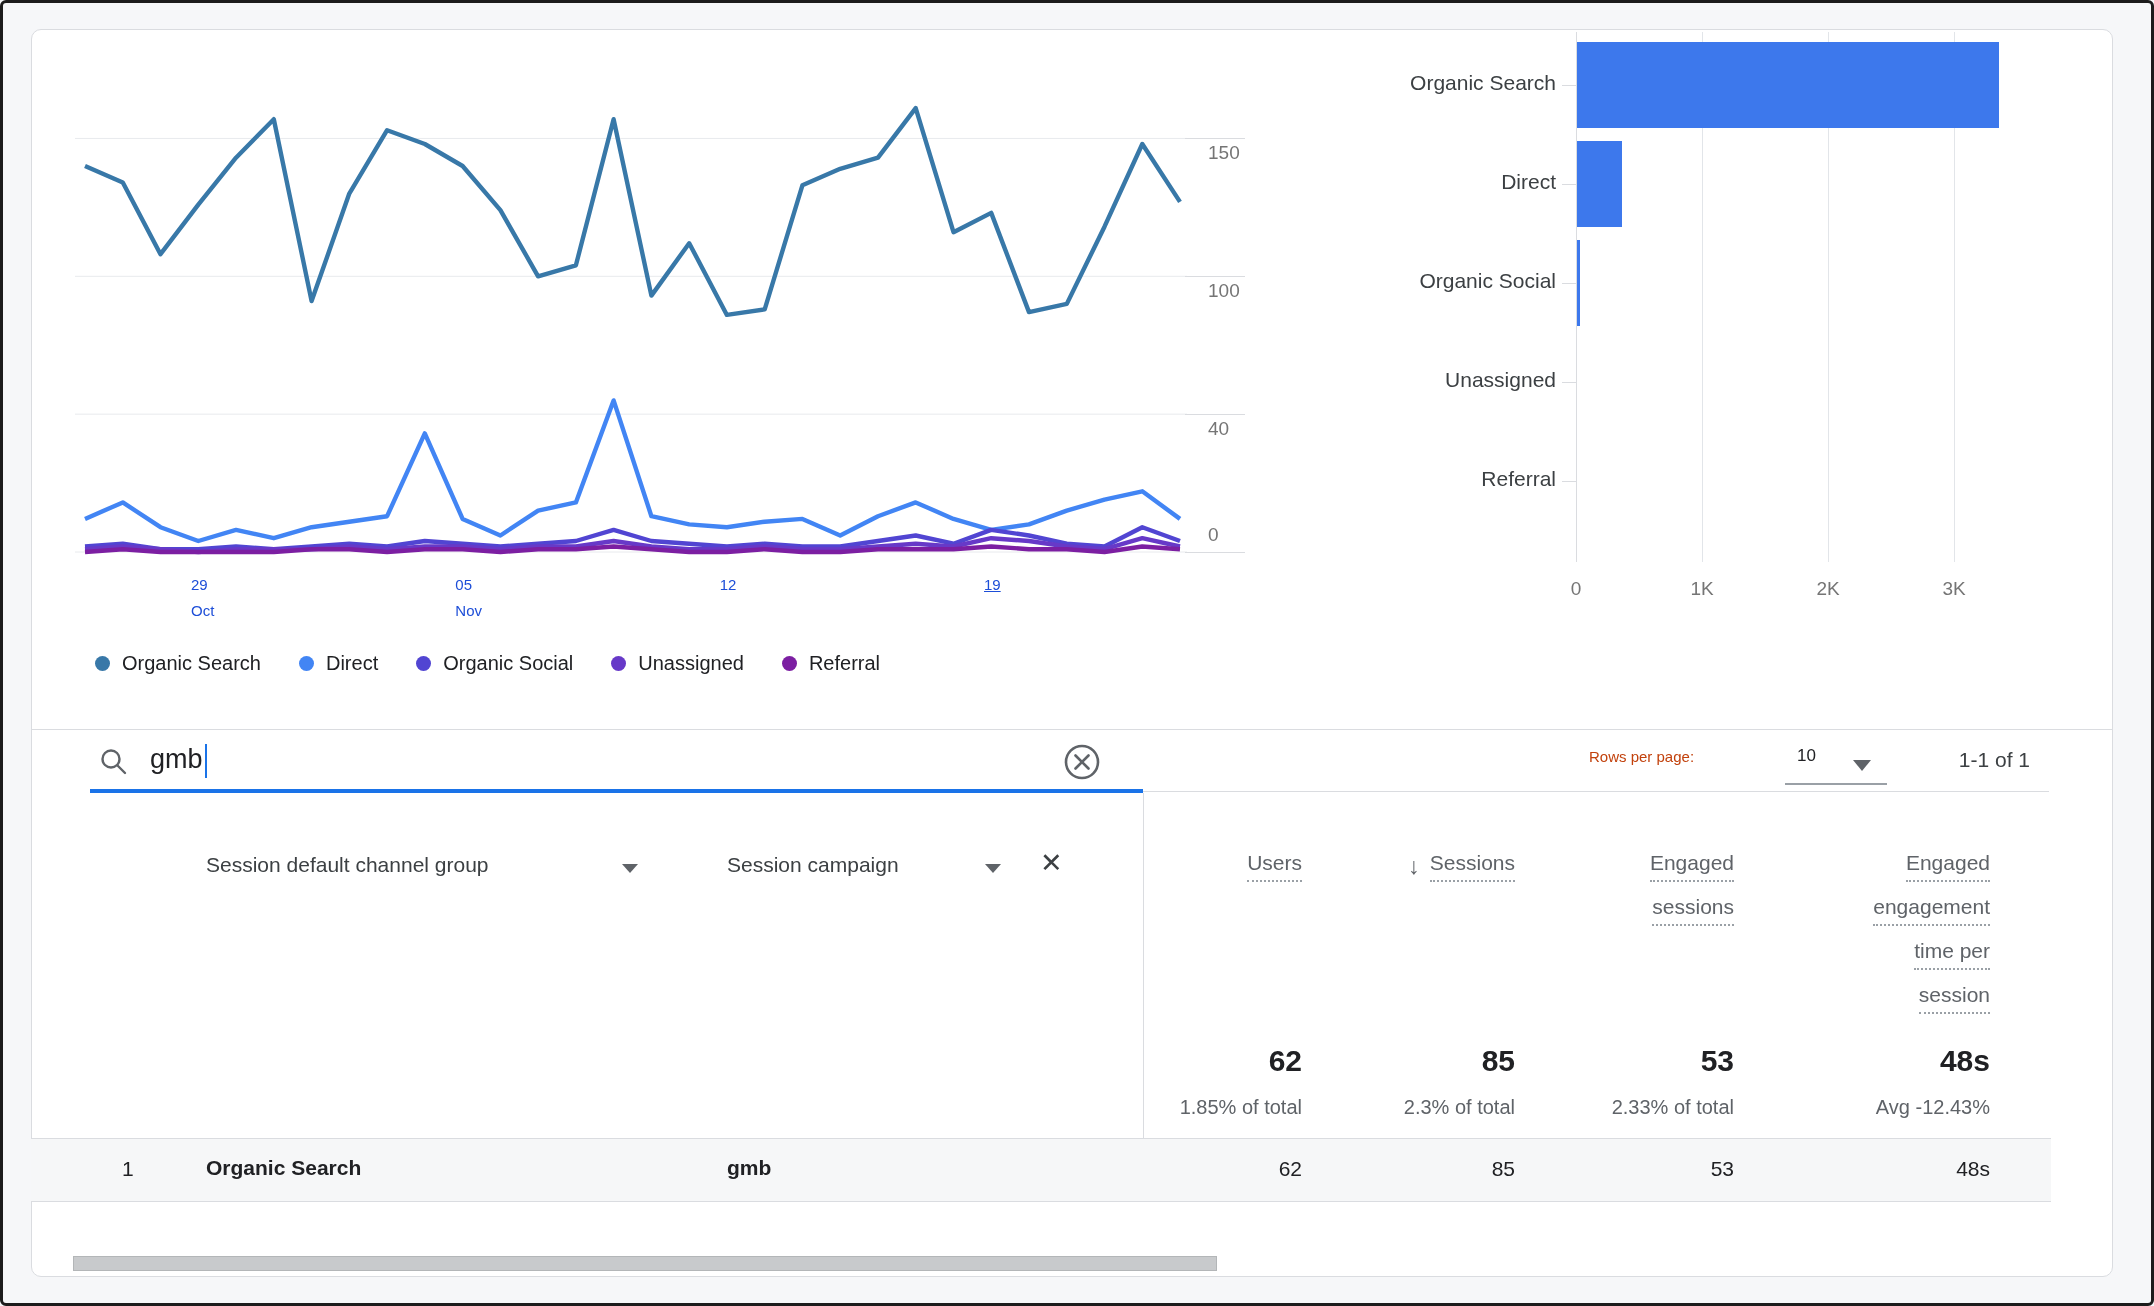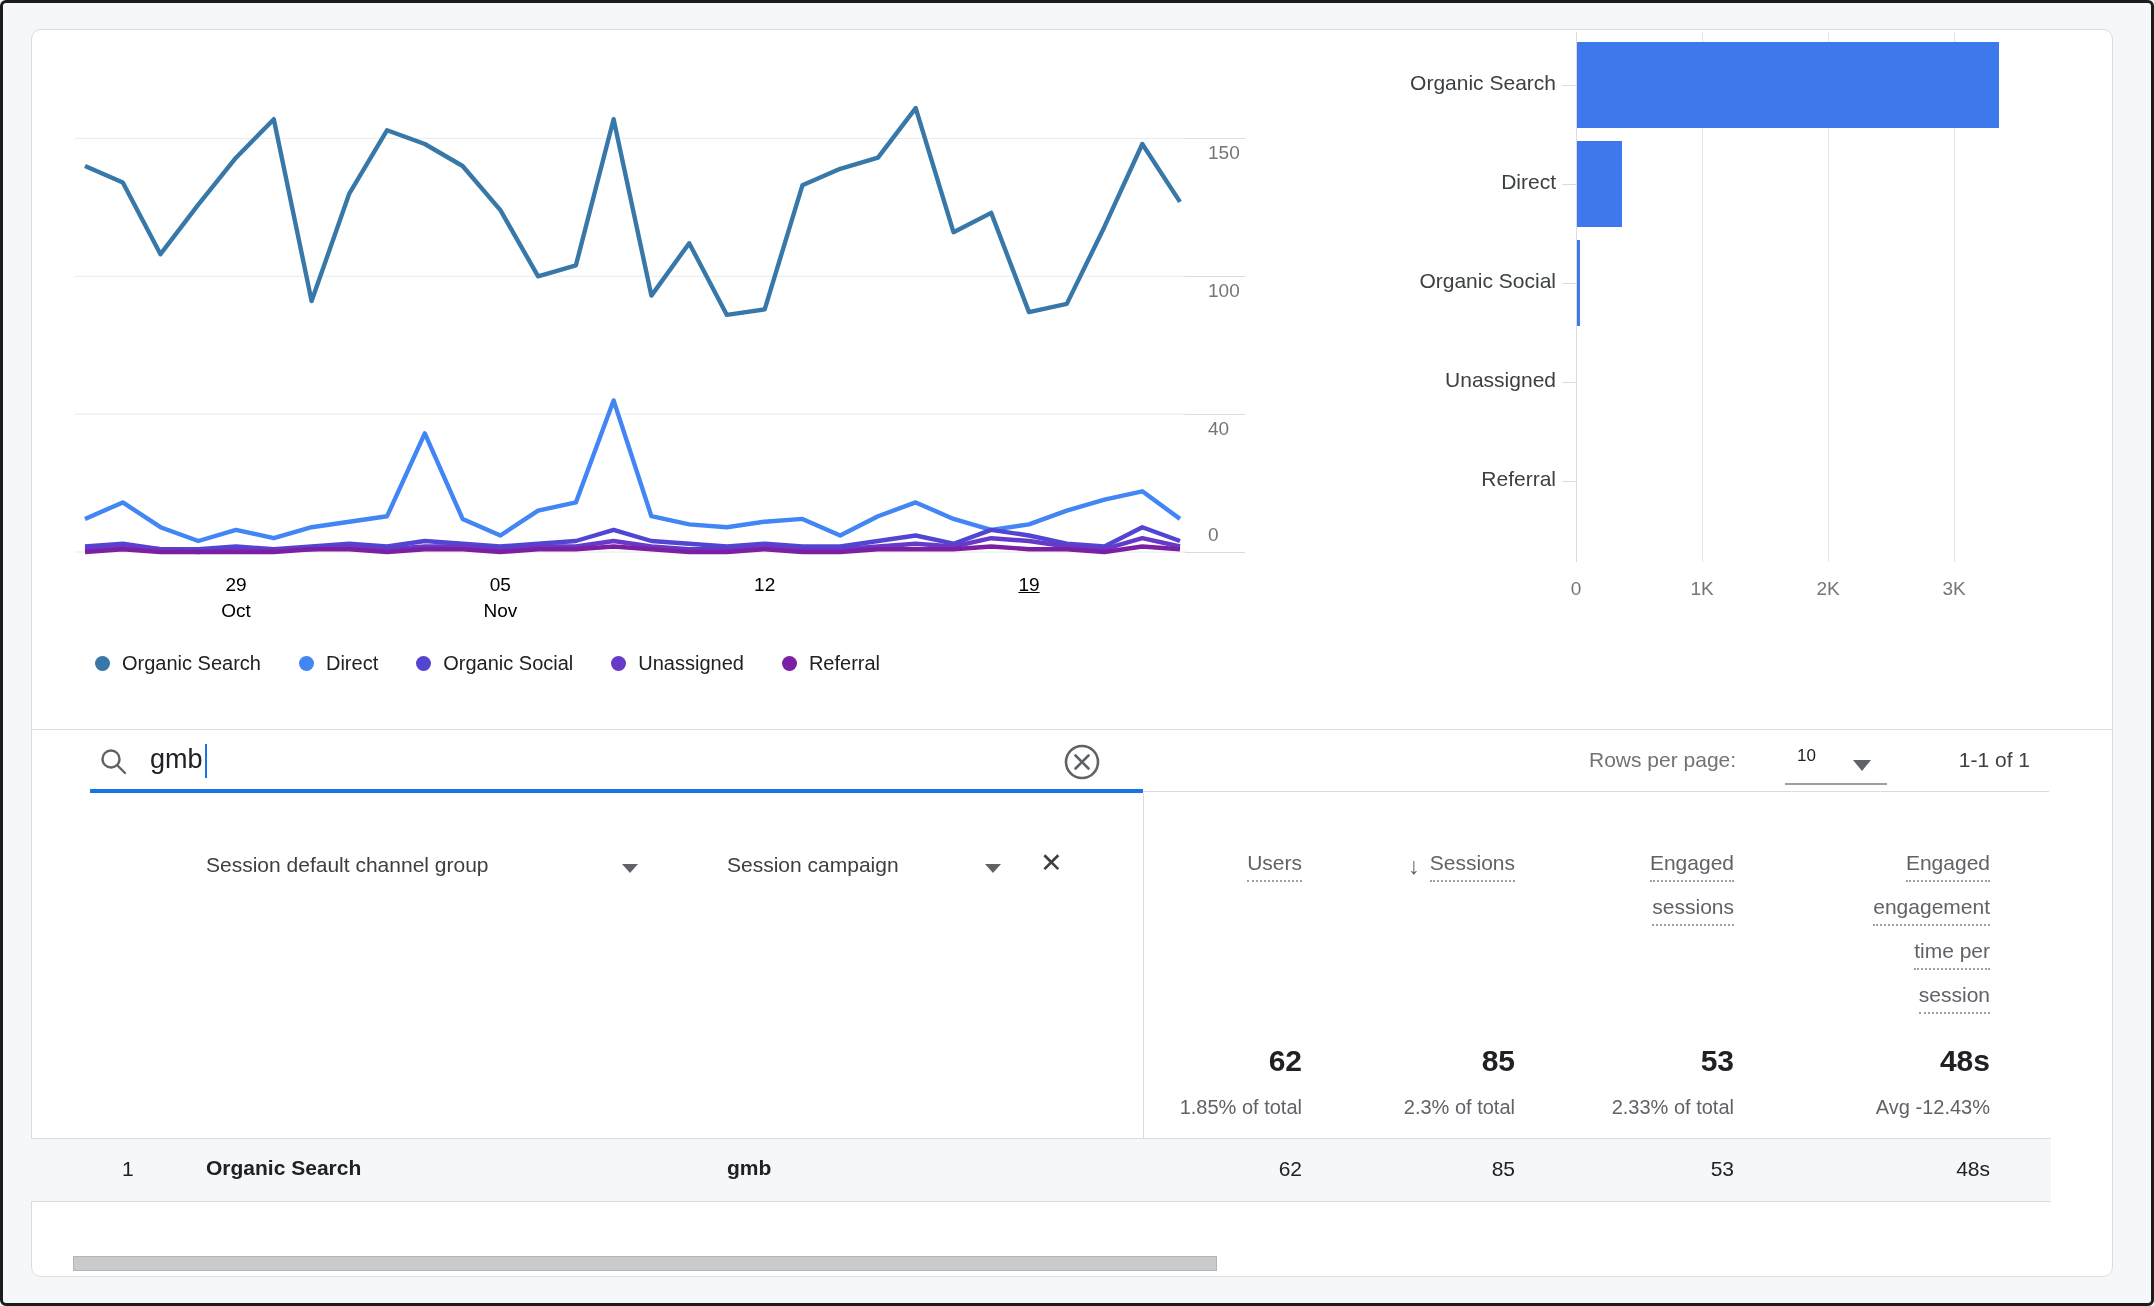--- a/index.html
+++ b/index.html
@@ -9,42 +9,42 @@
     font-family:"Liberation Sans","DejaVu Sans",sans-serif;
     -webkit-font-smoothing:antialiased;
   }
   .frame{position:absolute;inset:0;border:3px solid #1c1c1c;border-radius:6px;pointer-events:none;z-index:99;}
   .card{position:absolute;left:31px;top:29px;width:2082px;height:1248px;background:#ffffff;border:1px solid #dadce0;border-radius:10px;box-sizing:border-box;}
 
   
   #linechart{position:absolute;left:75px;top:95px;}
   .ytick-seg{position:absolute;width:60px;height:1px;background:#dadce0;left:1185px;}
   .ytick-label{position:absolute;left:1208px;width:70px;font-size:19px;color:#757575;}
-  .xtick{position:absolute;width:90px;text-align:center;font-size:19px;color:#000000;line-height:26px;top:572px;}
+  .xtick{position:absolute;width:90px;text-align:left;font-size:15px;color:#1d4ed8;line-height:26px;top:572px;}
   .legend{position:absolute;left:95px;top:652px;display:flex;align-items:center;gap:38px;}
   .legend-item{display:flex;align-items:center;gap:12px;}
   .legend-dot{width:15px;height:15px;border-radius:50%;}
   .legend-label{font-size:20px;color:#202124;white-space:nowrap;}
 
   
   .bar-gridline{position:absolute;width:1px;top:32px;height:530px;background:#e2e5e9;}
   .bar-cat-label{position:absolute;width:300px;text-align:right;font-size:21px;color:#3c4043;white-space:nowrap;}
   .bar-cat-tick{position:absolute;width:14px;height:1px;background:#dadce0;left:1562px;}
   .bar-rect{position:absolute;height:86px;}
   .bar-xlabel{position:absolute;width:80px;text-align:center;font-size:19px;color:#757575;top:578px;}
 
   
   .divider-top{position:absolute;left:31px;top:729px;width:2082px;height:1px;background:#dadce0;}
   .search-icon-box{position:absolute;left:98px;top:746px;width:32px;height:32px;}
   .search-text{position:absolute;left:150px;top:744px;font-size:27px;color:#202124;display:flex;align-items:flex-start;}
   .caret{display:inline-block;width:2px;height:34px;background:#1a73e8;margin-left:2px;}
   .clear-btn{position:absolute;left:1061px;top:741px;width:42px;height:42px;cursor:pointer;}
   .search-underline{position:absolute;left:90px;top:789px;width:1053px;height:4px;background:#1a73e8;}
   .toolbar-underline-gray{position:absolute;left:1143px;top:791px;width:906px;height:1px;background:#dadce0;}
-  .rpp-label{position:absolute;left:1589px;top:748px;font-size:21px;color:#737373;}
+  .rpp-label{position:absolute;left:1589px;top:748px;font-size:15px;color:#c2410c;}
   .rpp-value{position:absolute;left:1797px;top:746px;font-size:17px;color:#202124;}
   .rpp-underline{position:absolute;left:1785px;top:783px;width:102px;height:2px;background:#9aa0a6;}
   .rpp-caret{position:absolute;left:1853px;top:760px;width:0;height:0;border-left:9px solid transparent;border-right:9px solid transparent;border-top:11px solid #5f6368;}
   .pag-range{position:absolute;left:1880px;top:748px;width:150px;text-align:right;font-size:21px;color:#3c4043;white-space:nowrap;}
 
   
   .v-divider{position:absolute;left:1143px;top:793px;width:1px;height:408px;background:#dadce0;}
   .dim-header{position:absolute;top:853px;font-size:21px;color:#3c4043;white-space:nowrap;cursor:pointer;}
   .dd-caret{position:absolute;top:864px;width:0;height:0;border-left:8px solid transparent;border-right:8px solid transparent;border-top:9px solid #5f6368;cursor:pointer;}
   .remove-col{position:absolute;left:1040px;top:847px;font-size:27px;color:#3c4043;cursor:pointer;}

